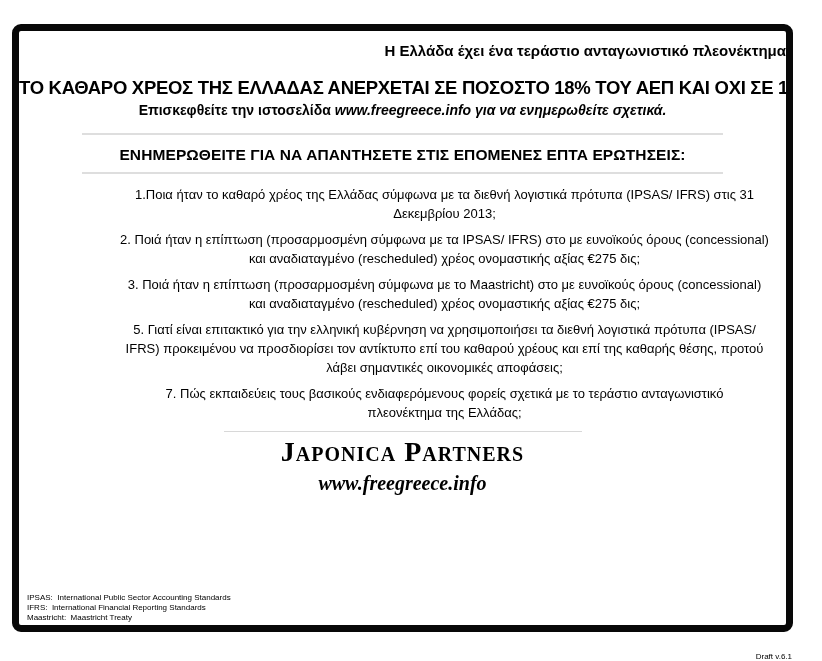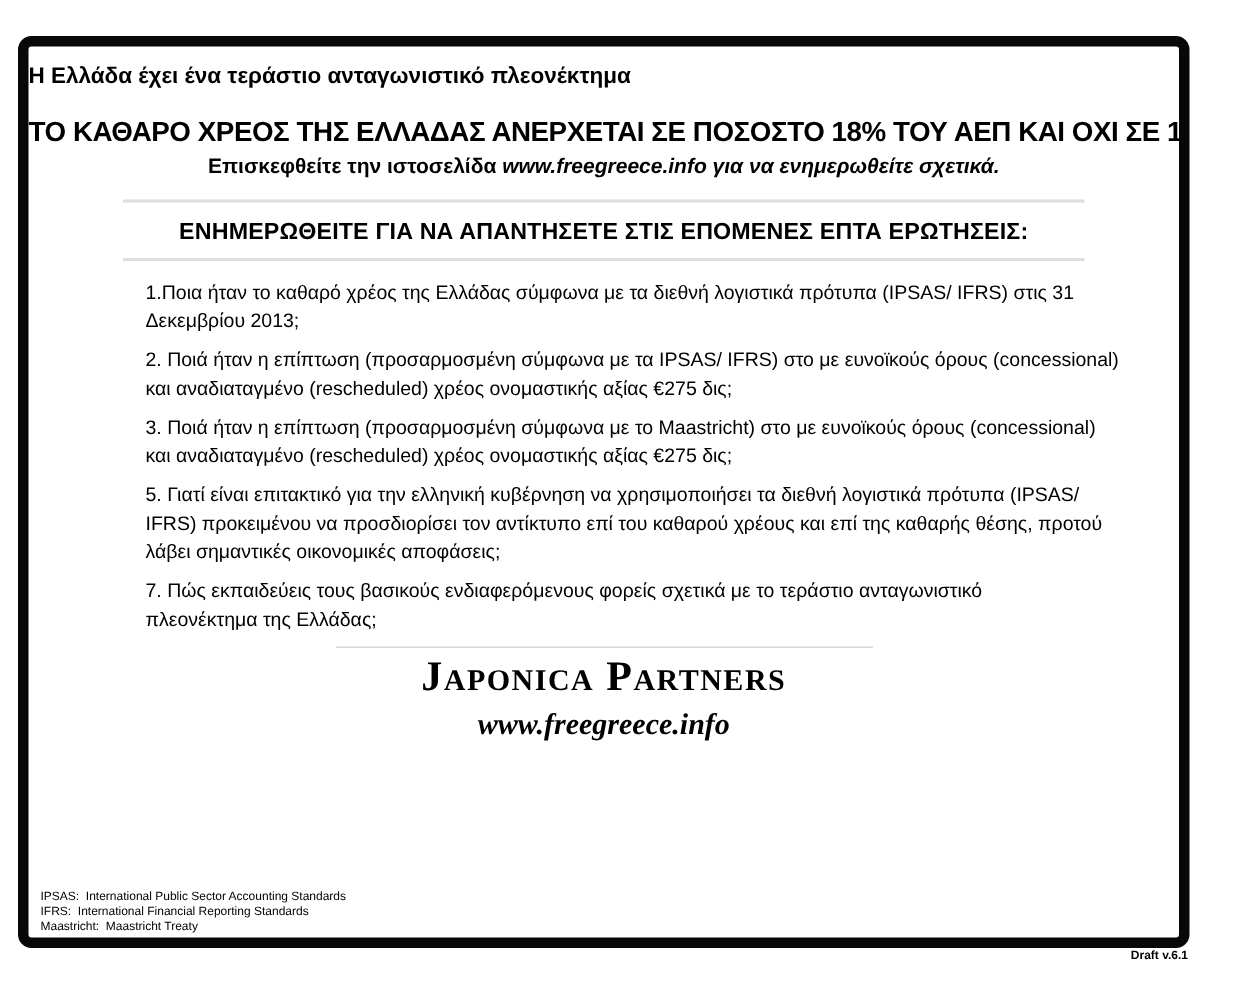--- a/index.html
+++ b/index.html
@@ -24,21 +24,21 @@
   }
   .content {
     position: relative;
     width: 100%;
     height: 100%;
     overflow: hidden;
     padding-top: 10px;
     box-sizing: border-box;
   }
   .tagline {
-    text-align: left;
+    text-align: right;
     font-size: 15px;
     font-weight: bold;
     line-height: 20px;
     margin-top: 0;
   }
   .headline {
     text-align: center;
     font-size: 18.5px;
     font-weight: bold;
     line-height: 26px;
@@ -68,21 +68,22 @@
     margin-top: 9px;
     letter-spacing: 0.1px;
   }
   .questions {
     margin: 11px 10px 0 78px;
     font-size: 13px;
     line-height: 19px;
   }
   .question {
     white-space: pre;
-    margin: 0 0 7px 0;
+    margin: 0 0 7px 16px;
+    text-align: center;
   }
   .brand-rule {
     height: 1px;
     background: #d8d8d8;
     width: 358px;
     margin: 9px auto 0 auto;
   }
   .brand-name {
     text-align: center;
     font-family: "Liberation Serif", serif;
@@ -105,24 +106,24 @@
   .footnotes {
     position: absolute;
     left: 8px;
     bottom: 2px;
     font-size: 8px;
     line-height: 10px;
   }
   .footnote { white-space: pre; }
   .draft-label {
     position: absolute;
-    top: 632px;
+    top: 652px;
     right: 30px;
     font-size: 8px;
-    font-weight: bold;
+    font-weight: normal;
   }
 </style>
 </head>
 <body>
 
 <div class="poster-frame">
   <div class="content">
 
     <div class="tagline">Η Ελλάδα έχει ένα τεράστιο ανταγωνιστικό πλεονέκτημα</div>
 

